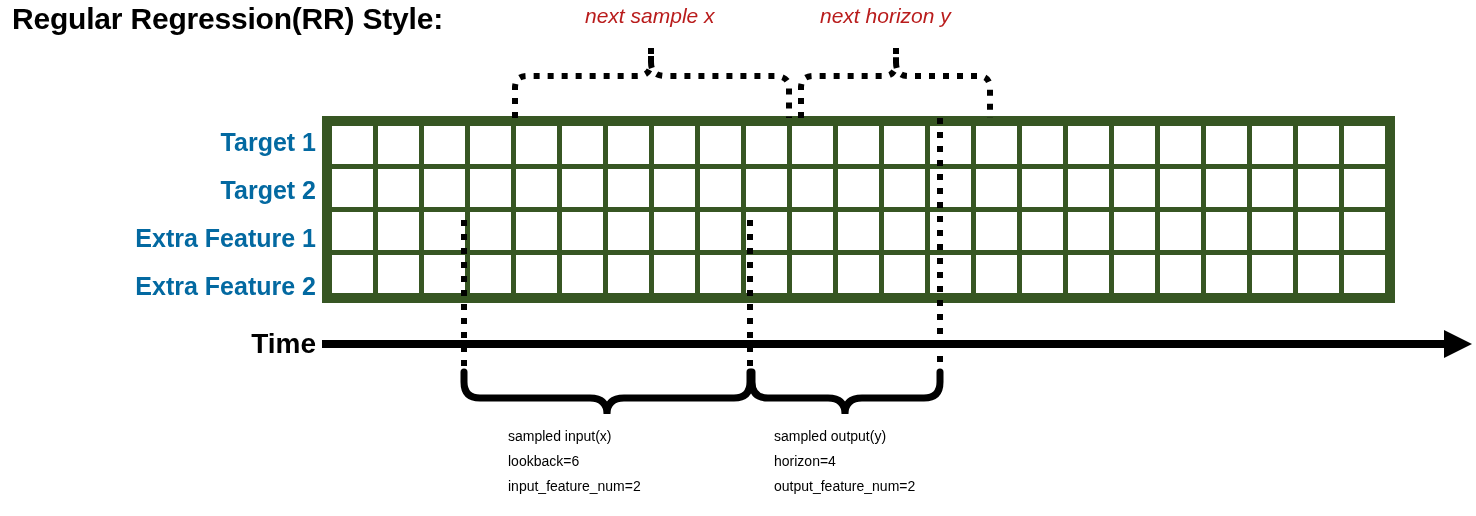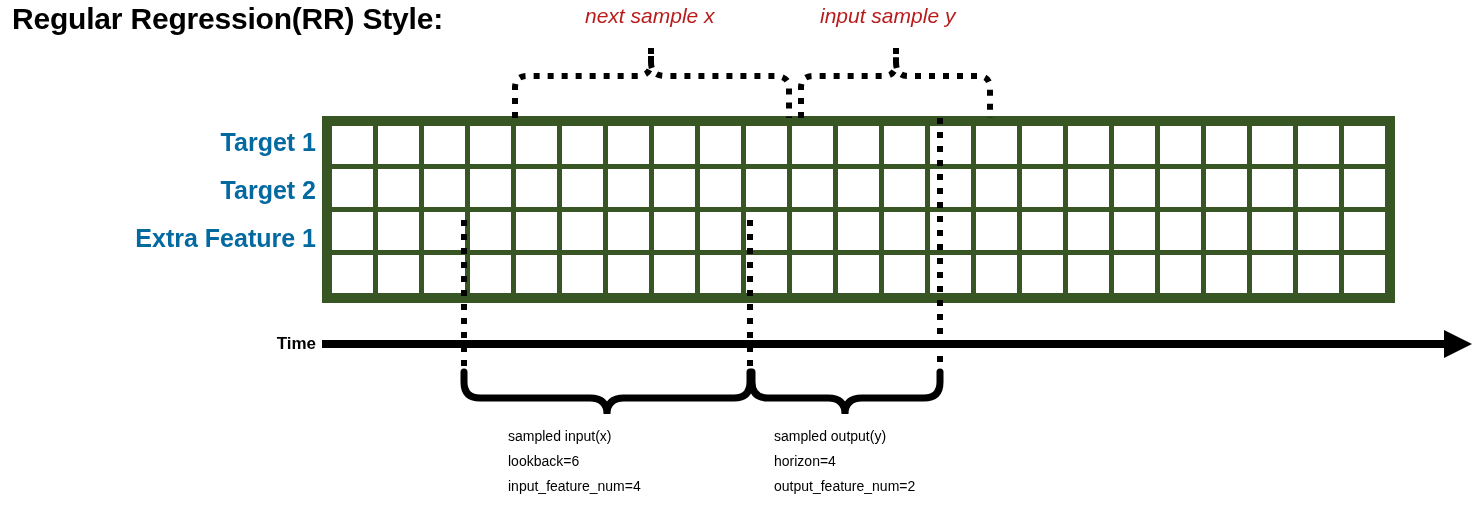--- a/index.html
+++ b/index.html
@@ -26,21 +26,21 @@
     width:300px;
     text-align:right;
     font-size:25px;font-weight:700;color:#0369a1;
     white-space:nowrap;
     line-height:48px;
   }
 
   .time-label{
     position:absolute;
     right:1160px;width:300px;text-align:right;
-    font-size:17px;font-weight:700;color:#000;
+    font-size:28px;font-weight:700;color:#000;
     line-height:32px;
   }
 
   
   #grid{
     position:absolute;
     left:322px;top:116px;
     border-collapse:separate;
     border-spacing:0;
     background:#375623;
@@ -80,20 +80,21 @@
 </head>
 <body>
 
 <div id="stage">
 
   <div class="title">Regular Regression(RR) Style:</div>
 
   <div class="row-label" style="top:118px;">Target 1</div>
   <div class="row-label" style="top:166px;">Target 2</div>
   <div class="row-label" style="top:214px;">Extra Feature 1</div>
+  <div class="row-label" style="top:262px;">Extra Feature 2</div>
 
   <div class="time-label" style="top:328px;">Time</div>
 
   <div id="grid">
     <table>
         <tbody id="grid-body">
           <tr>
             <td class="c-white"></td>
             <td class="c-white"></td>
             <td class="c-white"></td>
@@ -191,26 +192,26 @@
             <td class="c-white"></td>
             <td class="c-white"></td>
             <td class="c-white"></td>
             <td class="c-white"></td>
           </tr>
         </tbody>
       </table>
   </div>
 
   <div class="ann-top" style="left:585px;top:4px;">next sample x</div>
-  <div class="ann-top" style="left:820px;top:4px;">input sample y</div>
+  <div class="ann-top" style="left:820px;top:4px;">next horizon y</div>
 
   <div class="ann-bottom" style="left:508px;top:424px;">
     <div>sampled input(x)</div>
     <div>lookback=6</div>
-    <div>input_feature_num=4</div>
+    <div>input_feature_num=2</div>
   </div>
 
   <div class="ann-bottom" style="left:774px;top:424px;">
     <div>sampled output(y)</div>
     <div>horizon=4</div>
     <div>output_feature_num=2</div>
   </div>
 
   <svg id="overlay" viewBox="0 0 1476 516">
 

